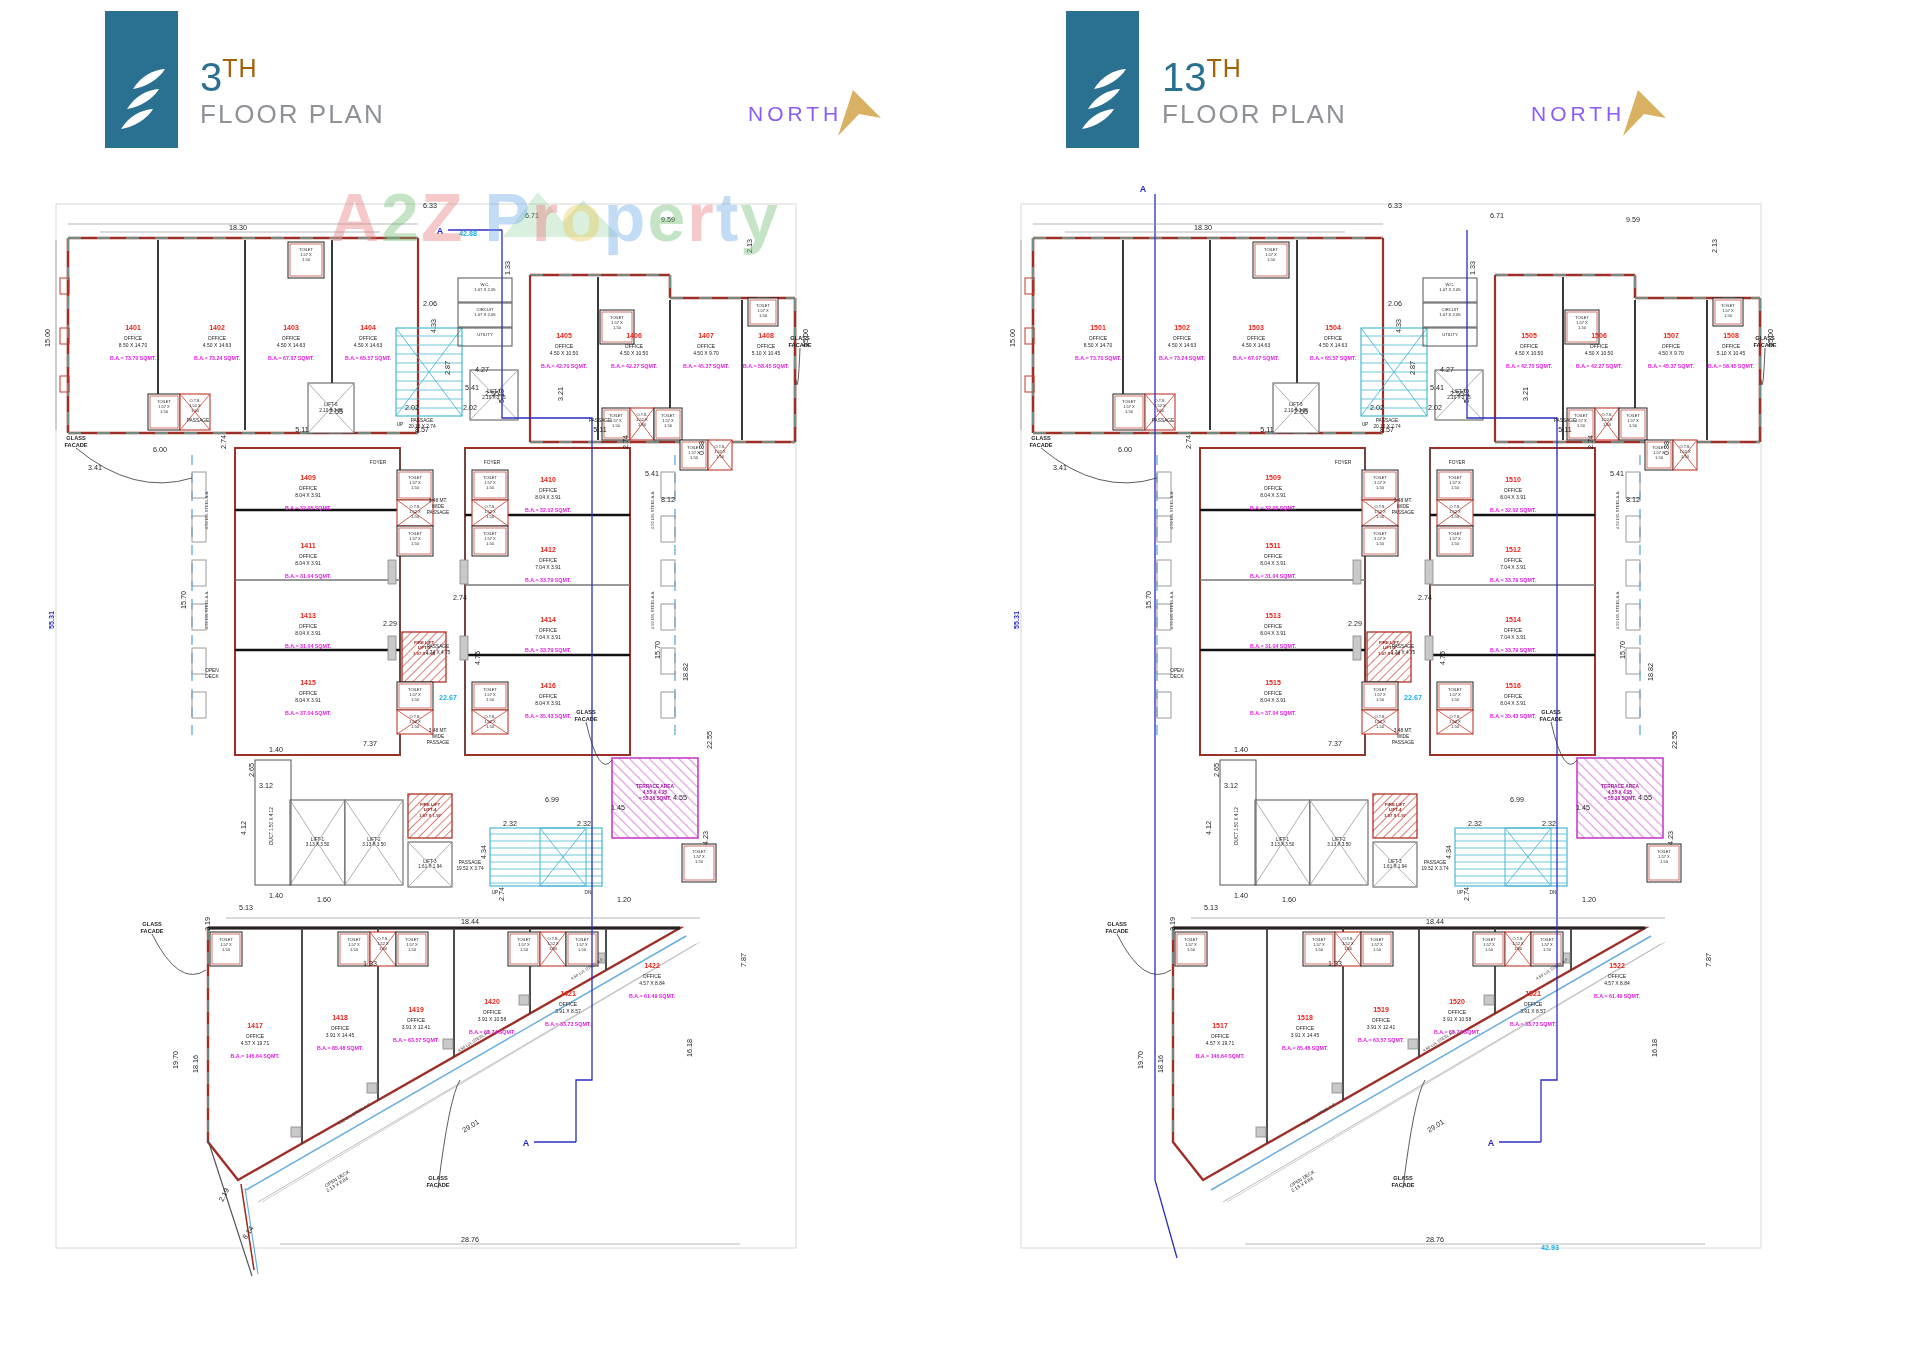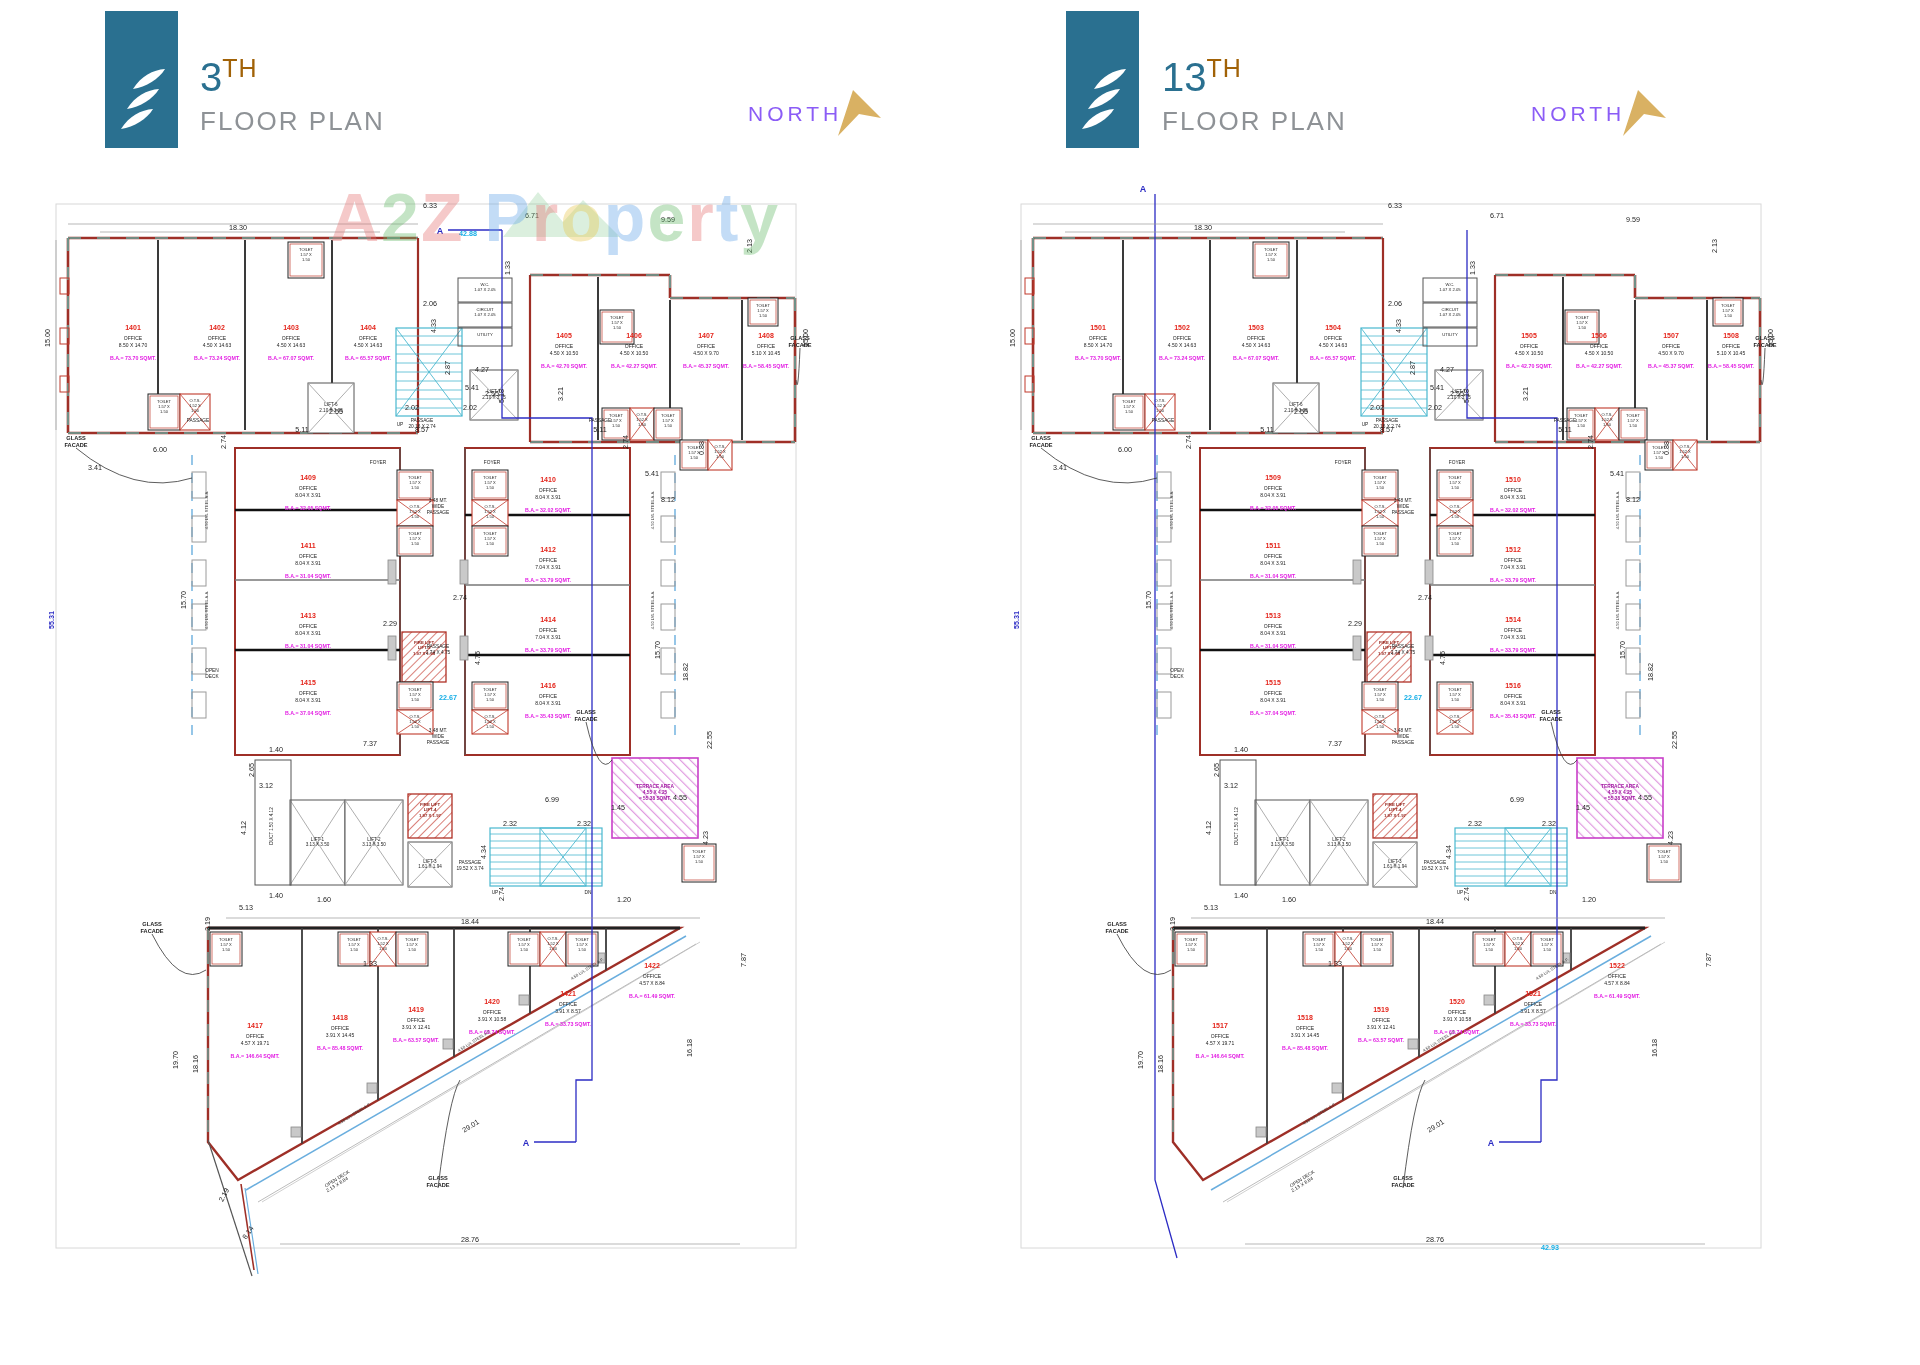--- a/index.html
+++ b/index.html
@@ -2,21 +2,21 @@
 <html><head>
 <meta charset="utf-8">
 <style>
   html,body{margin:0;padding:0;background:#ffffff;}
   #stage{position:relative;width:1920px;height:1365px;background:#ffffff;overflow:hidden;
          font-family:"Liberation Sans",sans-serif;}
   .logo-block{position:absolute;width:73px;height:137px;top:11px;}
   .hdr-title{position:absolute;top:54px;}
   .hdr-num{font-size:40px;color:#2a7090;line-height:1;}
   .hdr-sup{font-size:25px;color:#a16207;vertical-align:14px;letter-spacing:1px;}
-  .hdr-sub{font-size:26px;color:#8e9296;letter-spacing:2px;margin-top:9px;}
+  .hdr-sub{font-size:26px;color:#8e9296;letter-spacing:2px;margin-top:2px;}
   .north-label{position:absolute;font-size:21px;letter-spacing:4px;color:#8b5cf6;}
   .north-arrow{position:absolute;}
   .plan-svg{position:absolute;overflow:visible;}
   .wm1{position:absolute;left:330px;top:178px;font-size:68px;font-weight:bold;opacity:.38;
        letter-spacing:2px;white-space:nowrap;}
   .wm1 span{display:inline-block;}
   .wm2{position:absolute;left:938px;top:662px;font-size:58px;color:#bdbdbd;opacity:.55;
        letter-spacing:3px;white-space:nowrap;}
   .wm-mountain{position:absolute;left:498px;top:182px;opacity:.28;}
 </style>

